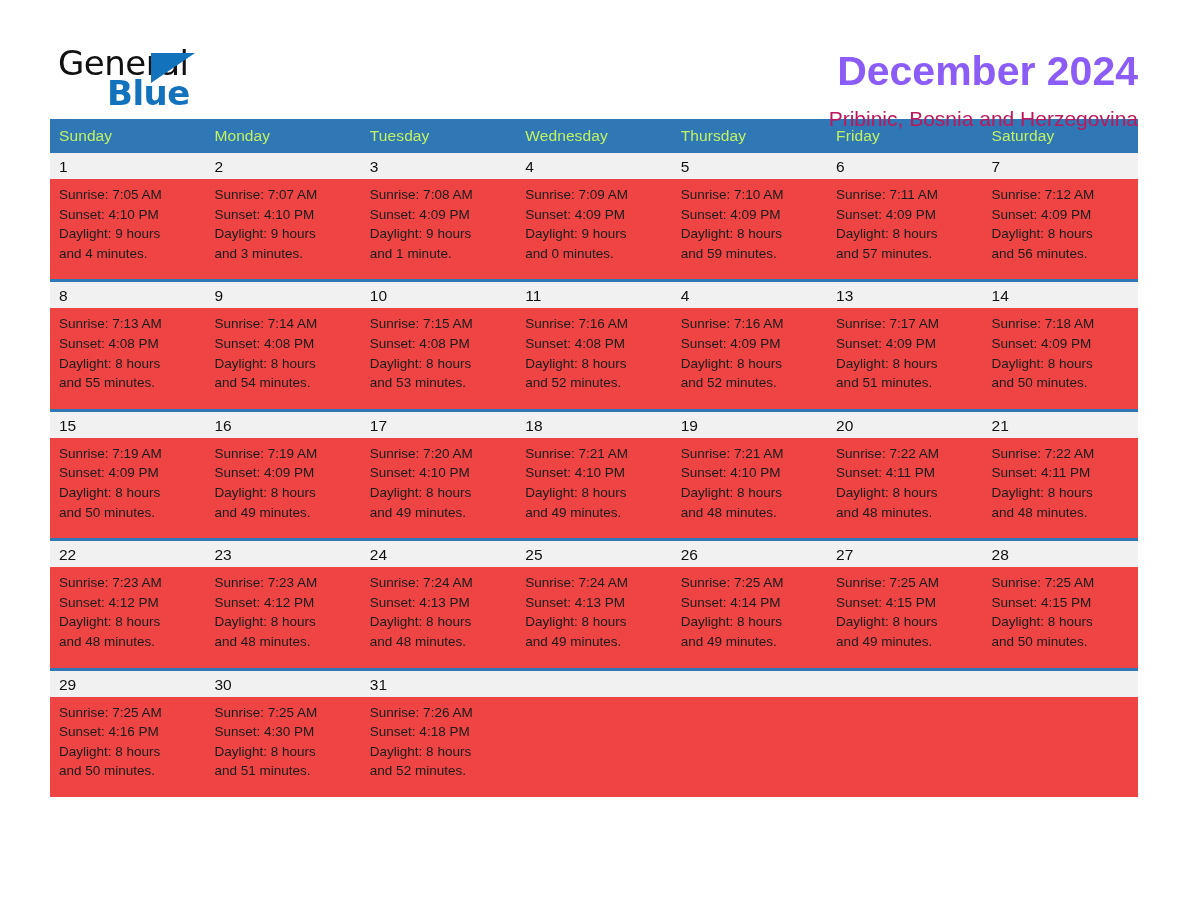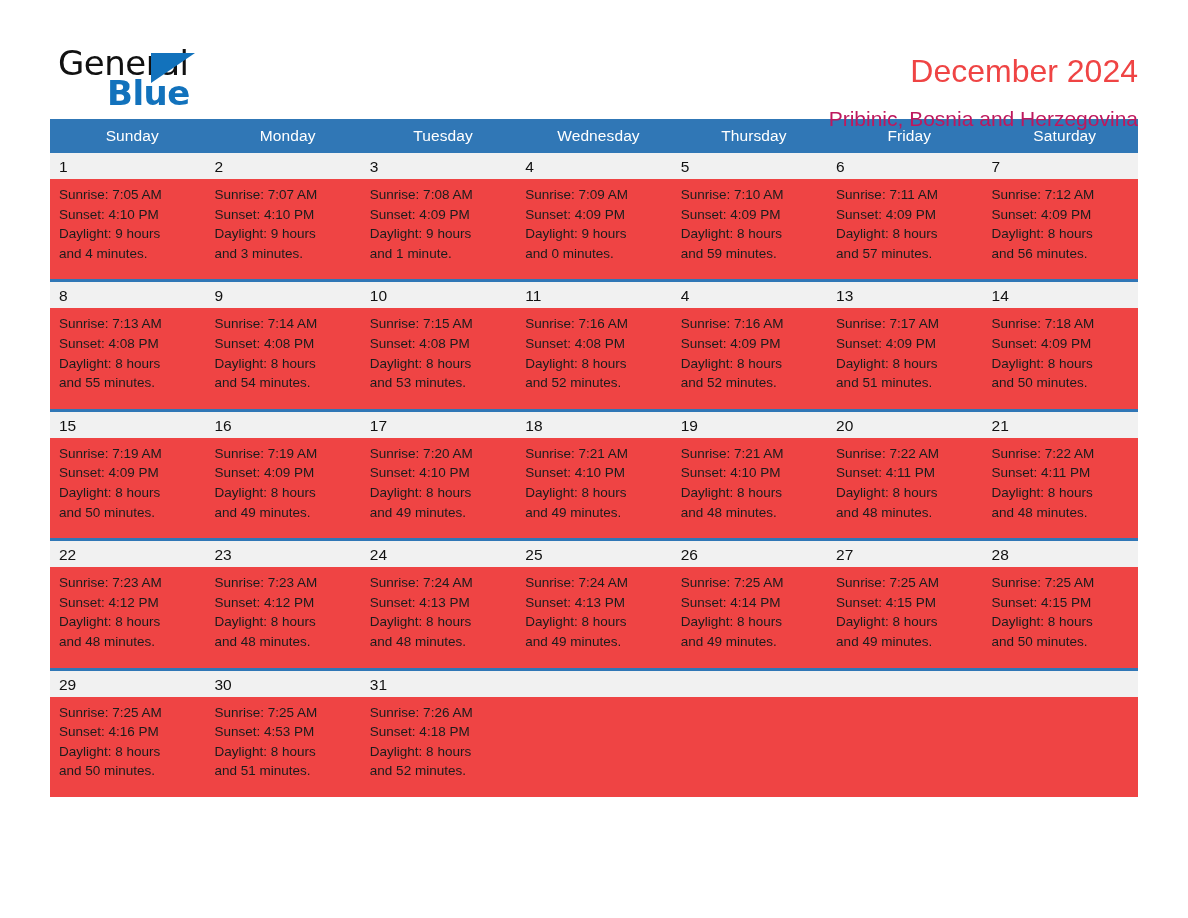--- a/index.html
+++ b/index.html
@@ -67,24 +67,24 @@
     color: #1272BC;
     font-family: "DejaVu Sans", sans-serif;
     font-weight: 700;
   }
   .titles {
     text-align: right;
     flex: none;
     padding-top: 2px;
   }
   .month-title {
-    font-size: 32px;
+    font-size: 41px;
     line-height: 50px;
-    font-weight: 400;
-    color: #ef4444;
+    font-weight: 700;
+    color: #8b5cf6;
     white-space: nowrap;
   }
   .location {
     font-size: 21px;
     line-height: 30px;
     font-weight: 400;
     color: #be185d;
     white-space: nowrap;
     margin-top: 8px;
   }
@@ -93,24 +93,24 @@
   .calendar {
     margin-top: 15px;
     width: 1088px;
     border-collapse: collapse;
     table-layout: fixed;
   }
   .calendar col { width: 155.43px; }
 
   .dow-row th {
     background: #3077B6;
-    color: #ffffff;
+    color: #bef264;
     font-size: 15.5px;
     font-weight: 400;
-    text-align: center;
+    text-align: left;
     padding: 6px 0 7px 9px;
     height: 21px;
     vertical-align: middle;
     letter-spacing: 0.1px;
   }
 
   .daynum-row td {
     background: #f1f1f1;
     border-top: 3px solid #3077B6;
     padding: 4px 0 3px 9px;
@@ -408,21 +408,21 @@
       </tr>
       <tr class="detail-row last">
         <td>
           <span class="ln">Sunrise: 7:25 AM</span>
           <span class="ln">Sunset: 4:16 PM</span>
           <span class="ln">Daylight: 8 hours</span>
           <span class="ln">and 50 minutes.</span>
         </td>
         <td>
           <span class="ln">Sunrise: 7:25 AM</span>
-          <span class="ln">Sunset: 4:53 PM</span>
+          <span class="ln">Sunset: 4:30 PM</span>
           <span class="ln">Daylight: 8 hours</span>
           <span class="ln">and 51 minutes.</span>
         </td>
         <td>
           <span class="ln">Sunrise: 7:26 AM</span>
           <span class="ln">Sunset: 4:18 PM</span>
           <span class="ln">Daylight: 8 hours</span>
           <span class="ln">and 52 minutes.</span>
         </td>
         <td></td>

